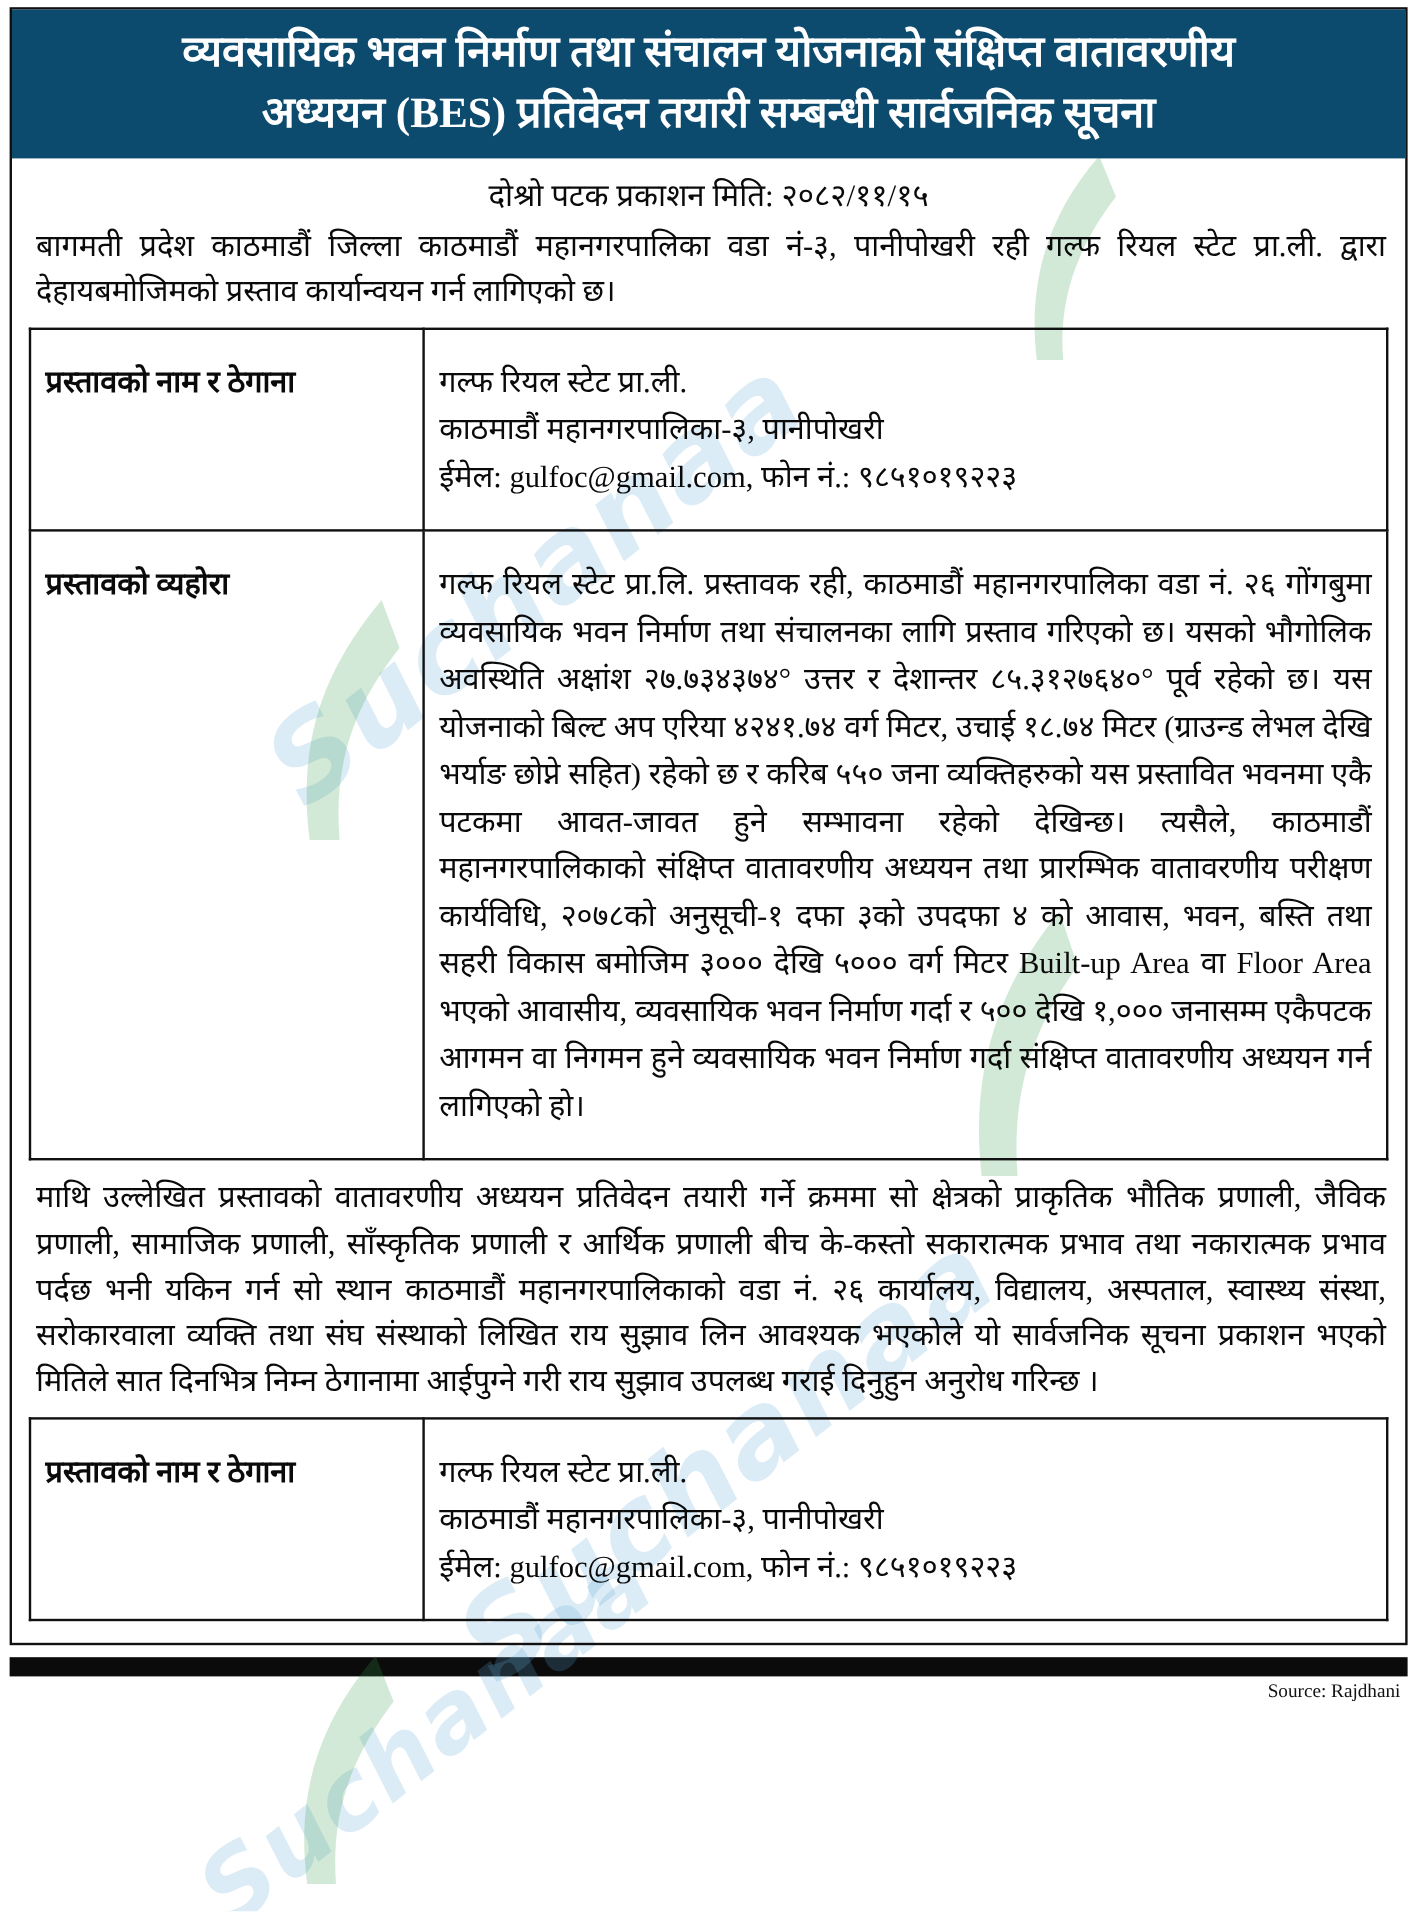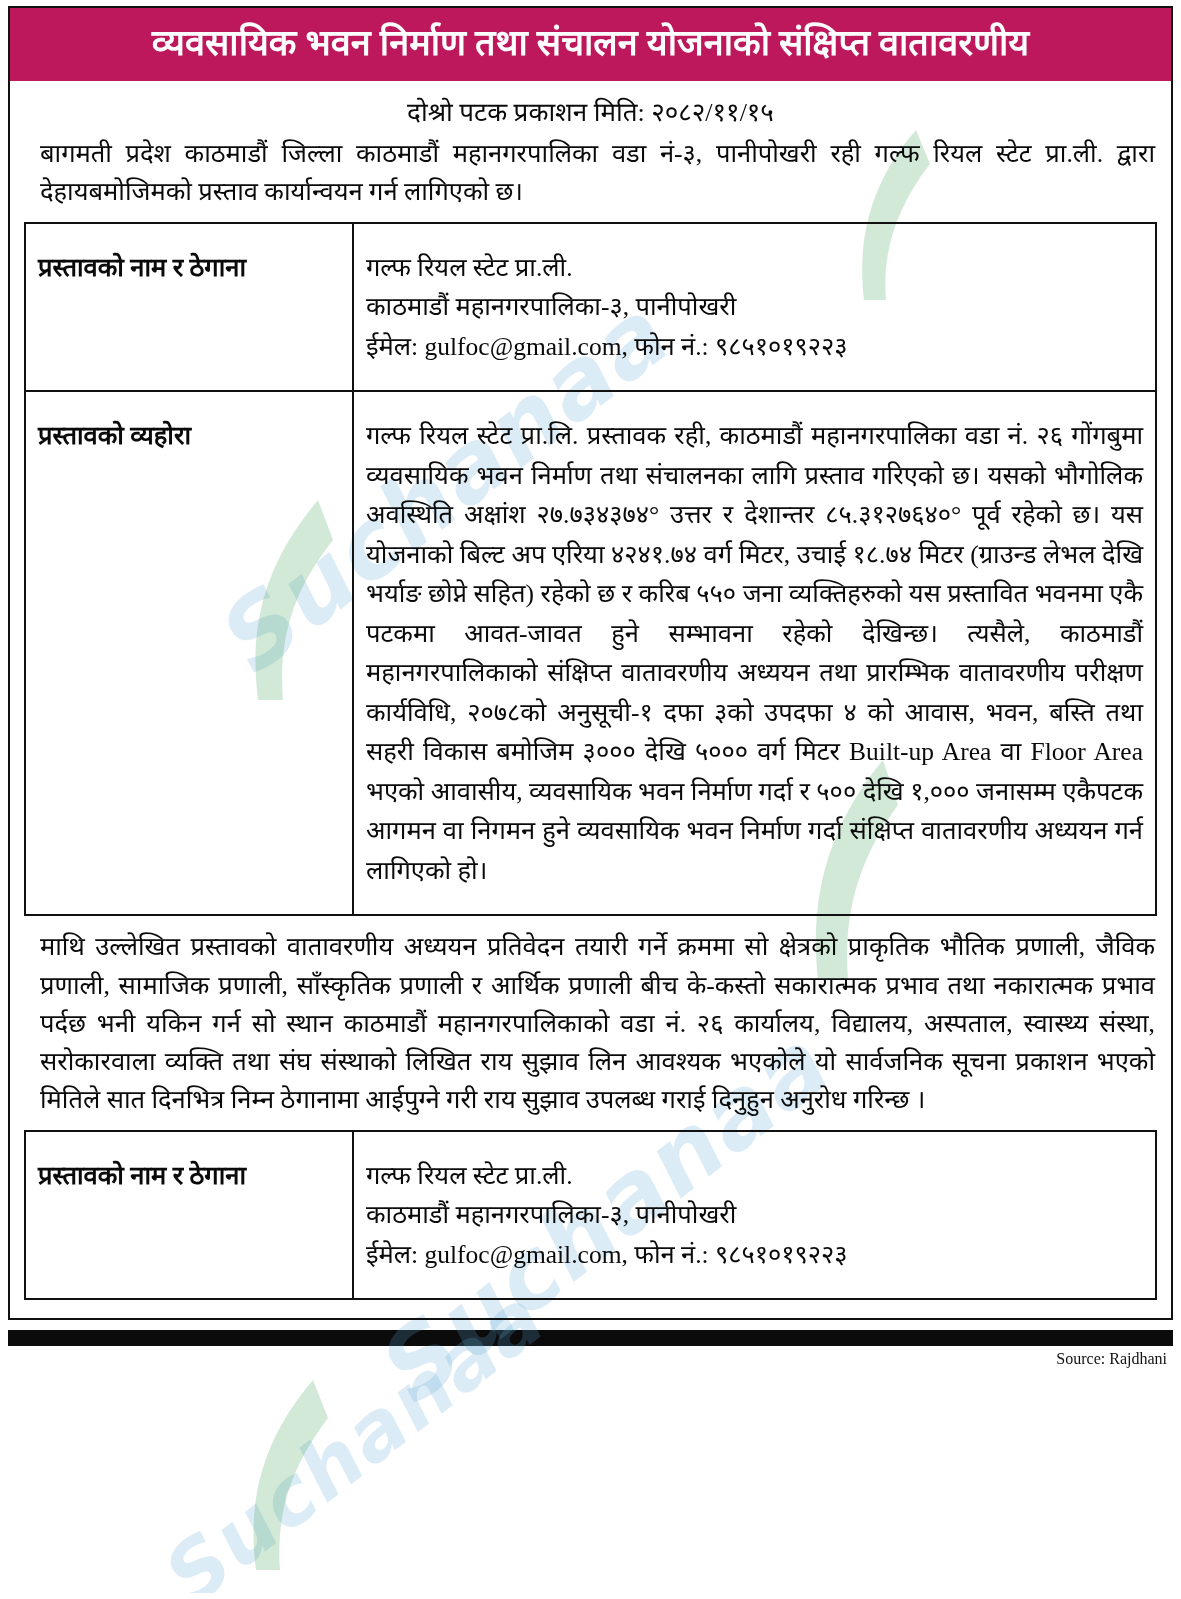--- a/index.html
+++ b/index.html
@@ -39,40 +39,40 @@
   }
   .wm-arrow { position: absolute; opacity: 0.22; }
   
   .content {
     position: relative;
     z-index: 1;
     border: 2px solid #111;
     background: transparent;
   }
   .banner {
-    background: #be185d;
+    background: #0c4a6e;
     color: #ffffff;
     text-align: center;
     font-weight: 700;
     font-size: 36px;
     line-height: 1.42;
     padding: 10px 30px 12px 30px;
   }
   .body-area { padding: 8px 14px 14px 14px; }
   .date-line {
     text-align: center;
     font-weight: 400;
     font-size: 26px;
     margin: 4px 0 6px 0;
   }
   .para {
     font-size: 25.5px;
     line-height: 1.5;
     text-align: justify;
-    margin: 4px 2px 10px 16px;
+    margin: 4px 2px 10px 6px;
     white-space: pre-line;
   }
   table.notice-table {
     width: 100%;
     border-collapse: collapse;
     margin: 6px 0 12px 0;
     background: transparent;
   }
   table.notice-table td {
     border: 2px solid #111;
@@ -122,20 +122,21 @@
     </svg>
     <svg class="wm-arrow" style="left:840px; top:130px;" width="100" height="170" viewBox="0 0 100 170">
       <path d="M16 170 C 8 104, 26 48, 68 0 L 82 34 C 48 78, 34 122, 38 170 Z" fill="#3a9e4f"></path>
     </svg>
   </div>
 
   <div class="content">
 
     <div class="banner">
       <div>व्यवसायिक भवन निर्माण तथा संचालन योजनाको संक्षिप्त वातावरणीय</div>
+      <div>अध्ययन (BES) प्रतिवेदन तयारी सम्बन्धी सार्वजनिक सूचना</div>
     </div>
 
     <div class="body-area">
 
       <div class="date-line">दोश्रो पटक प्रकाशन मिति: २०८२/११/१५</div>
 
       <p class="para">बागमती प्रदेश काठमाडौं जिल्ला काठमाडौं महानगरपालिका वडा नं-३, पानीपोखरी रही गल्फ रियल स्टेट प्रा.ली. द्वारा देहायबमोजिमको प्रस्ताव कार्यान्वयन गर्न लागिएको छ।</p>
 
       <table class="notice-table">
         <tbody>

